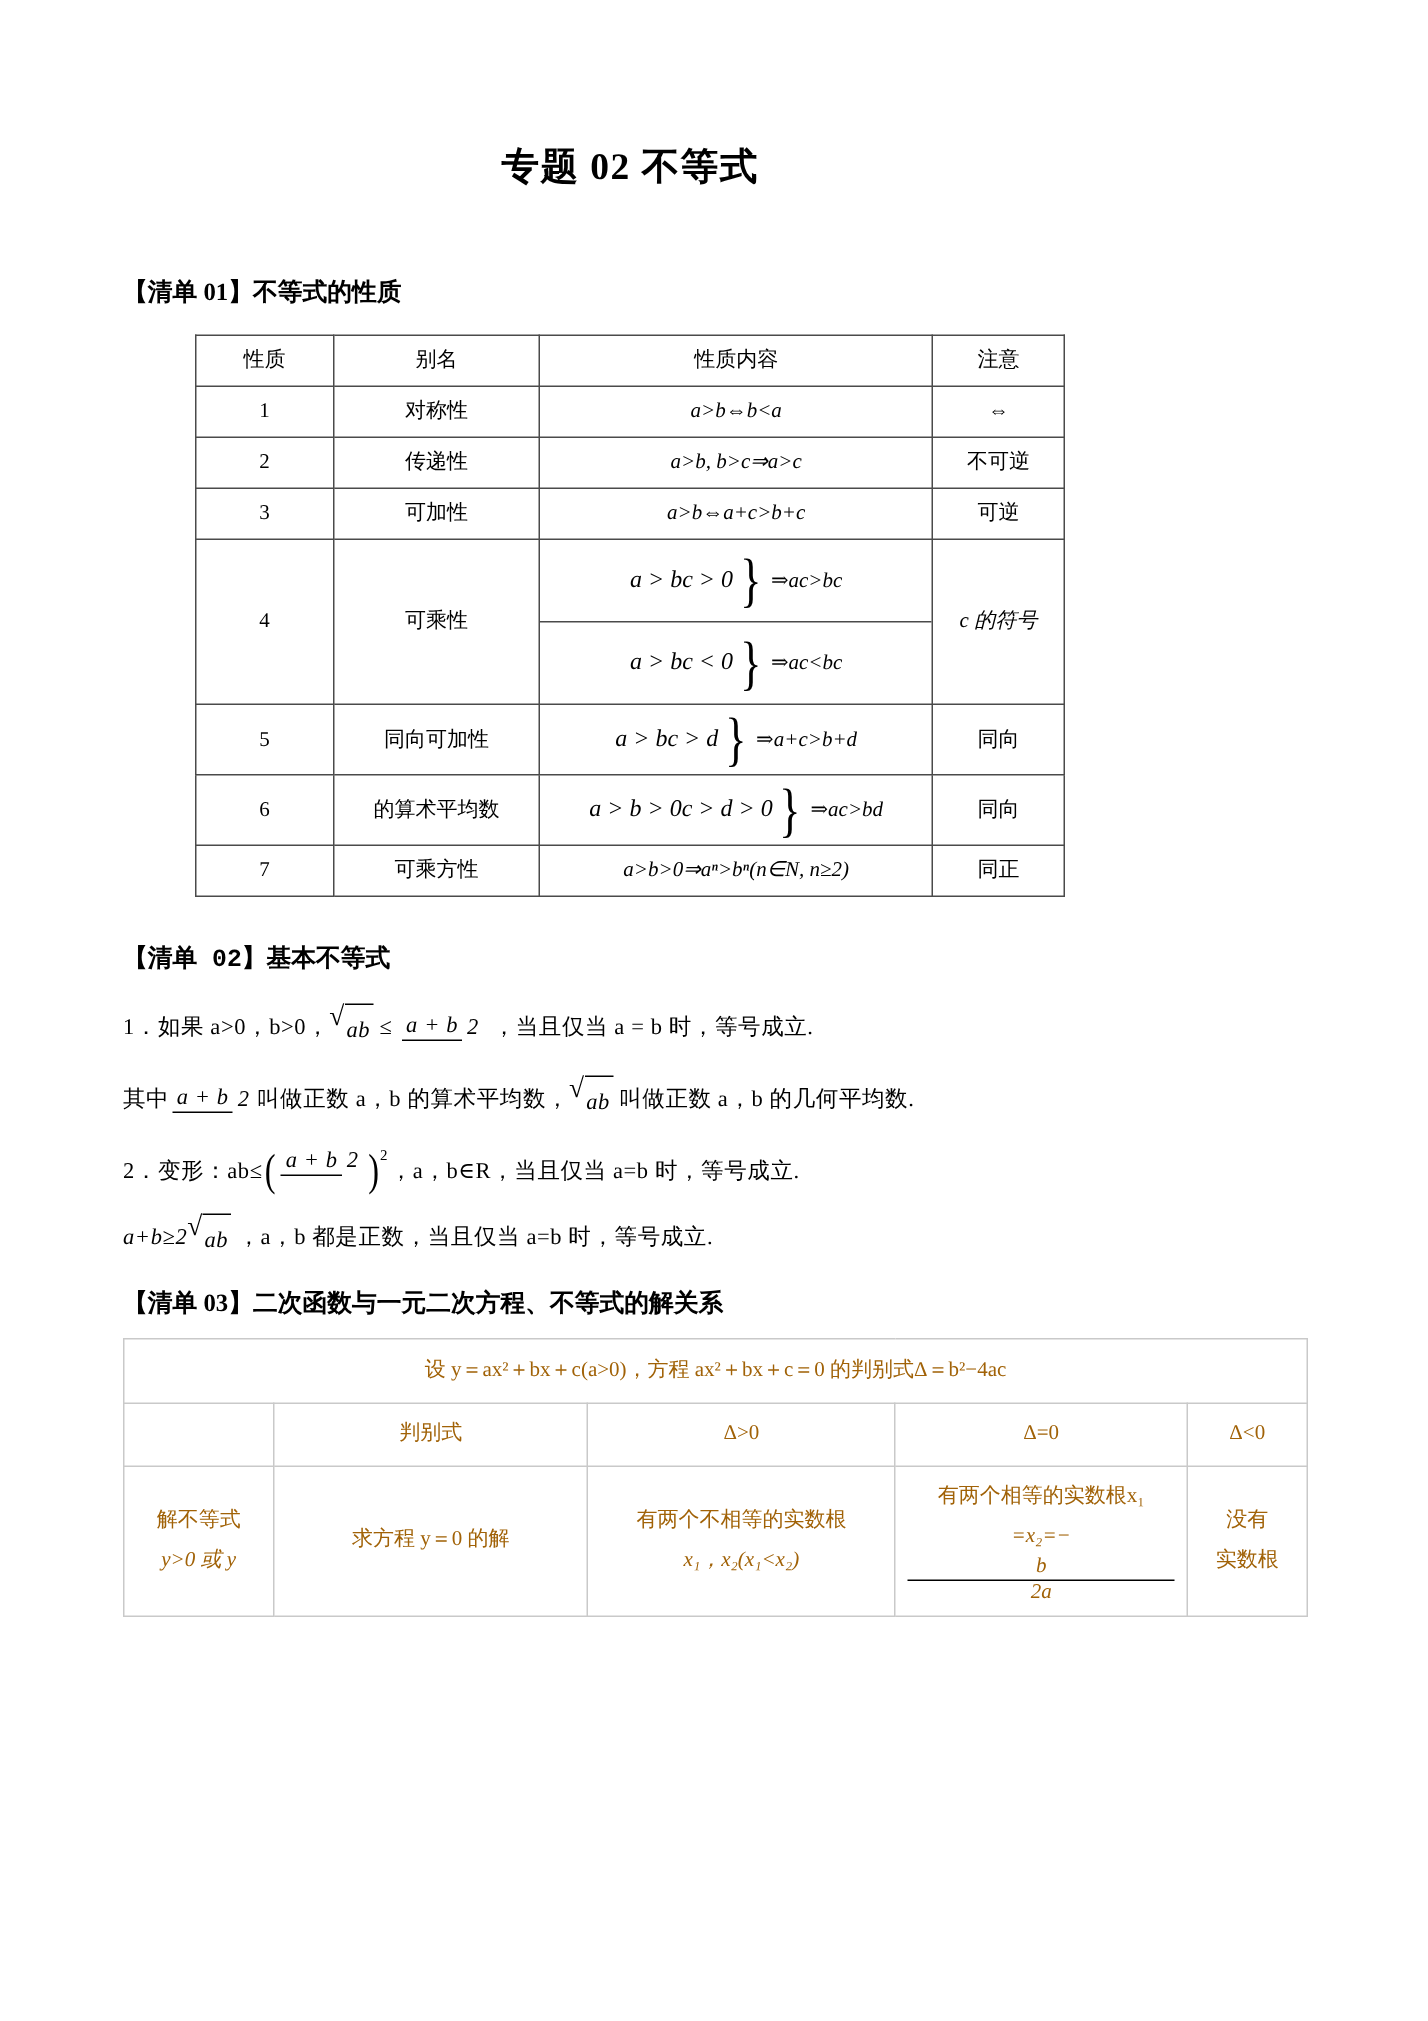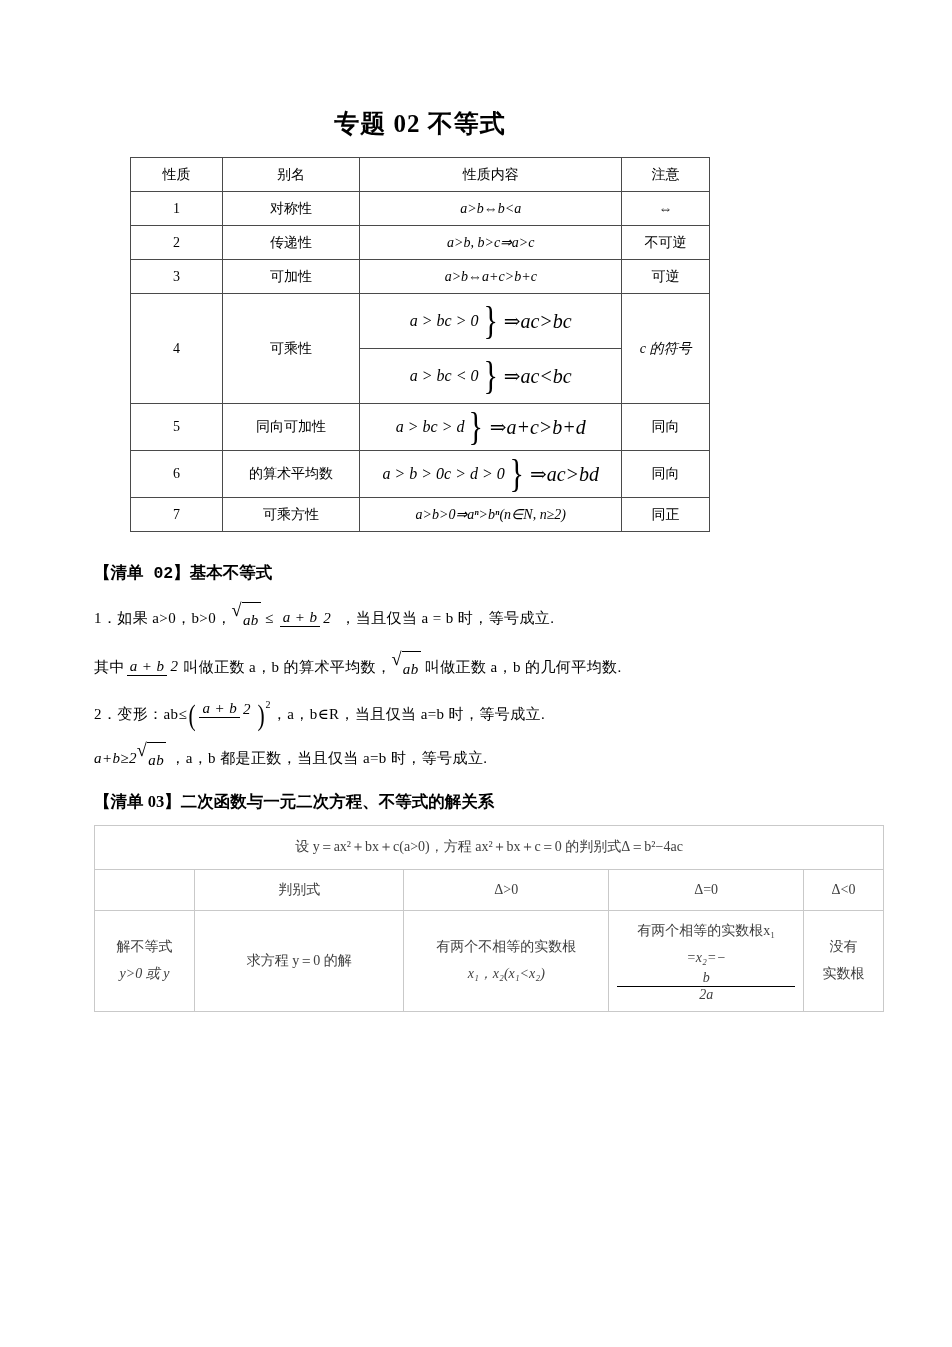--- a/index.html
+++ b/index.html
@@ -6,21 +6,21 @@
   html, body { margin: 0; padding: 0; }
   body {
     width: 952px;
     height: 1347px;
     background: #ffffff;
     font-family: "Liberation Serif", "DejaVu Serif", serif;
     color: #000;
     position: relative;
     overflow: hidden;
   }
-  .page { position: relative; width: 840px; height: 1347px; padding: 12px; }
+  .page { position: relative; width: 840px; height: 1347px; padding: 0; }
 
   
   .doc-title {
     text-align: center;
     font-size: 25px;
     font-weight: bold;
     letter-spacing: 1px;
     margin: 0;
     padding-top: 96px;
     line-height: 1.3;
@@ -82,21 +82,21 @@
   }
   .sys-rows span { white-space: nowrap; }
   .brace {
     font-size: 40px;
     line-height: 0.85;
     font-style: normal;
     transform: scaleX(0.75);
     display: inline-block;
     margin: 0 1px 0 0;
   }
-  .sys-tail { font-style: italic; font-size: 20px; white-space: nowrap; padding-left: 3px; }
+  .sys-tail { font-style: italic; font-size: 14px; white-space: nowrap; padding-left: 3px; }
 
   
   .frac {
     display: inline-flex;
     flex-direction: row;
     align-items: center;
     vertical-align: middle;
     font-style: italic;
     line-height: 1.12;
     margin: 0 2px;
@@ -133,21 +133,21 @@
     display: inline-block;
   }
   .pow { font-size: 10px; font-style: normal; position: relative; top: -8px; left: -1px; }
 
   
   .t2-wrap { padding: 10px 80px 0 82px; }
   table.t2 {
     border-collapse: collapse;
     width: 790px;
     font-size: 14px;
-    color: #404040;
+    color: #a16207;
   }
   table.t2 td {
     border: 1px solid #c9c9c9;
     vertical-align: middle;
     text-align: center;
     padding: 7px 6px;
     line-height: 1.9;
   }
   .t2 .span-all { padding: 8px 6px; }
   .t2 .r2 td { height: 80px; }
@@ -172,20 +172,21 @@
     letter-spacing: 2px;
   }
 </style>
 </head>
 <body>
 
 <div class="page">
 
   <h1 class="doc-title">专题 02  不等式</h1>
 
+  <h2 class="section-head" id="sec1">【清单 01】不等式的性质</h2>
 
   <div class="t1-wrap">
     <table class="t1">
       <tbody>
         <tr>
           <td class="c-num">性质</td>
           <td class="c-alias">别名</td>
           <td class="c-content">性质内容</td>
           <td class="c-note">注意</td>
         </tr>

